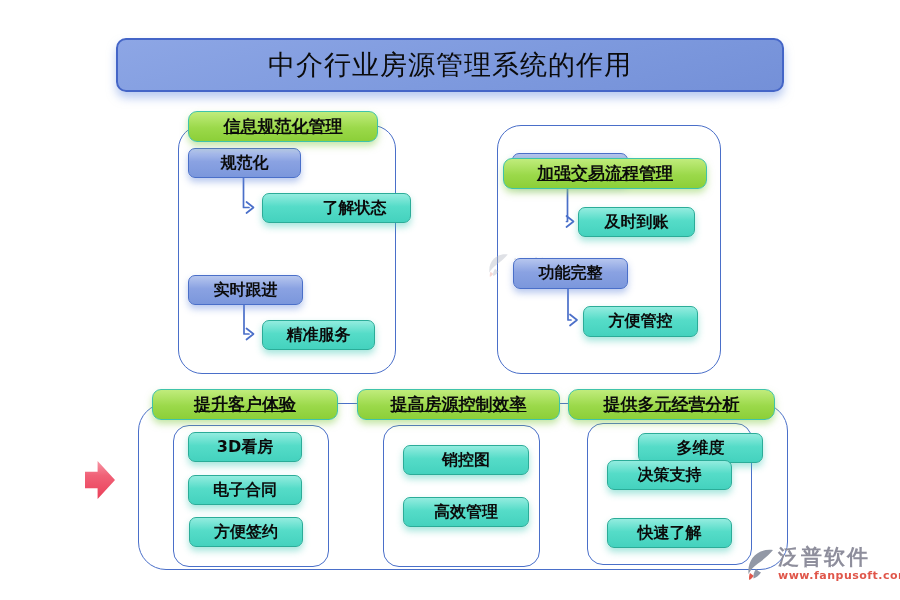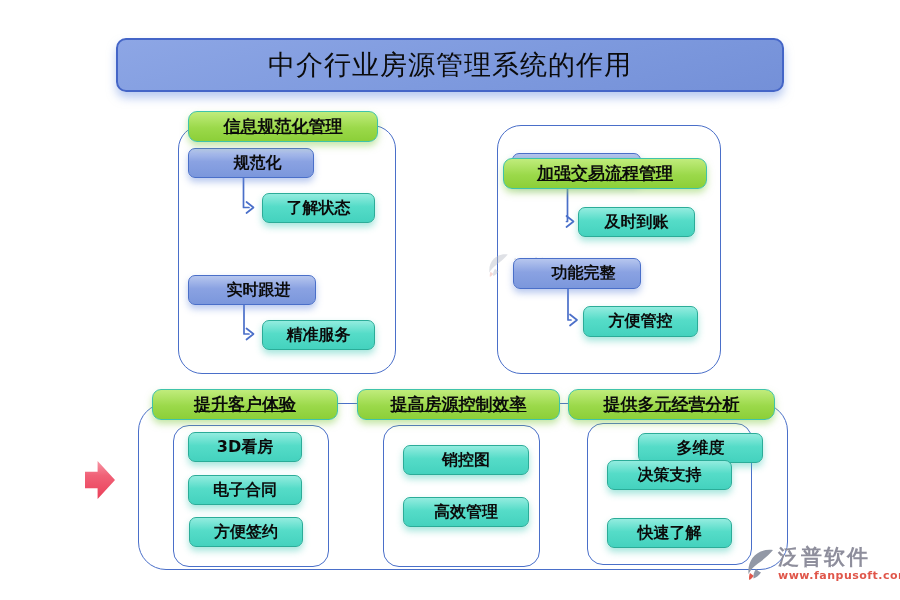--- a/index.html
+++ b/index.html
@@ -35,27 +35,27 @@
   .h-b1{left:152px;top:389px;width:184px;}
   .h-b2{left:357px;top:389px;width:201px;}
   .h-b3{left:568px;top:389px;width:205px;border-radius:10px;}
 
   
   .node{position:absolute;z-index:3;height:28px;border-radius:7px;
         display:flex;align-items:center;justify-content:center;
         font-size:16px;font-weight:700;}
   .node.blue{border:1.6px solid var(--node-blue-border,#4a6fc9);
         background:linear-gradient(180deg,#b6c6ee 0%,#8aa2e2 45%,#7b97dc 100%);
-        box-shadow:0 4px 7px rgba(100,135,220,.45);padding-left:13px;}
+        box-shadow:0 4px 7px rgba(100,135,220,.45);}
   .node.teal{border:1.6px solid var(--node-teal-border,#2bac98);
         background:linear-gradient(180deg,#93ecdf 0%,#55dcc8 45%,#44d2be 100%);
         box-shadow:0 4px 7px rgba(60,200,180,.45);}
 
   .n-guifan  {left:188px;top:148px;width:111px;}
-  .n-liaojie {left:262px;top:193px;width:111px;}
+  .n-liaojie {left:262px;top:193px;width:111px;padding-left:36px;}
   .n-shishi  {left:188px;top:275px;width:113px;}
   .n-jingzhun{left:262px;top:320px;width:111px;}
   .n-yidong  {left:512px;top:153px;width:114px;height:29px;}
   .n-jishi   {left:578px;top:207px;width:115px;}
   .n-gongneng{left:513px;top:258px;width:113px;height:29px;}
   .n-fangbiang{left:583px;top:306px;width:113px;height:29px;}
   .n-3d      {left:188px;top:432px;width:112px;}
   .n-dianzi  {left:188px;top:475px;width:112px;}
   .n-qianyue {left:189px;top:517px;width:112px;}
   .n-xiaokong{left:403px;top:445px;width:124px;}

